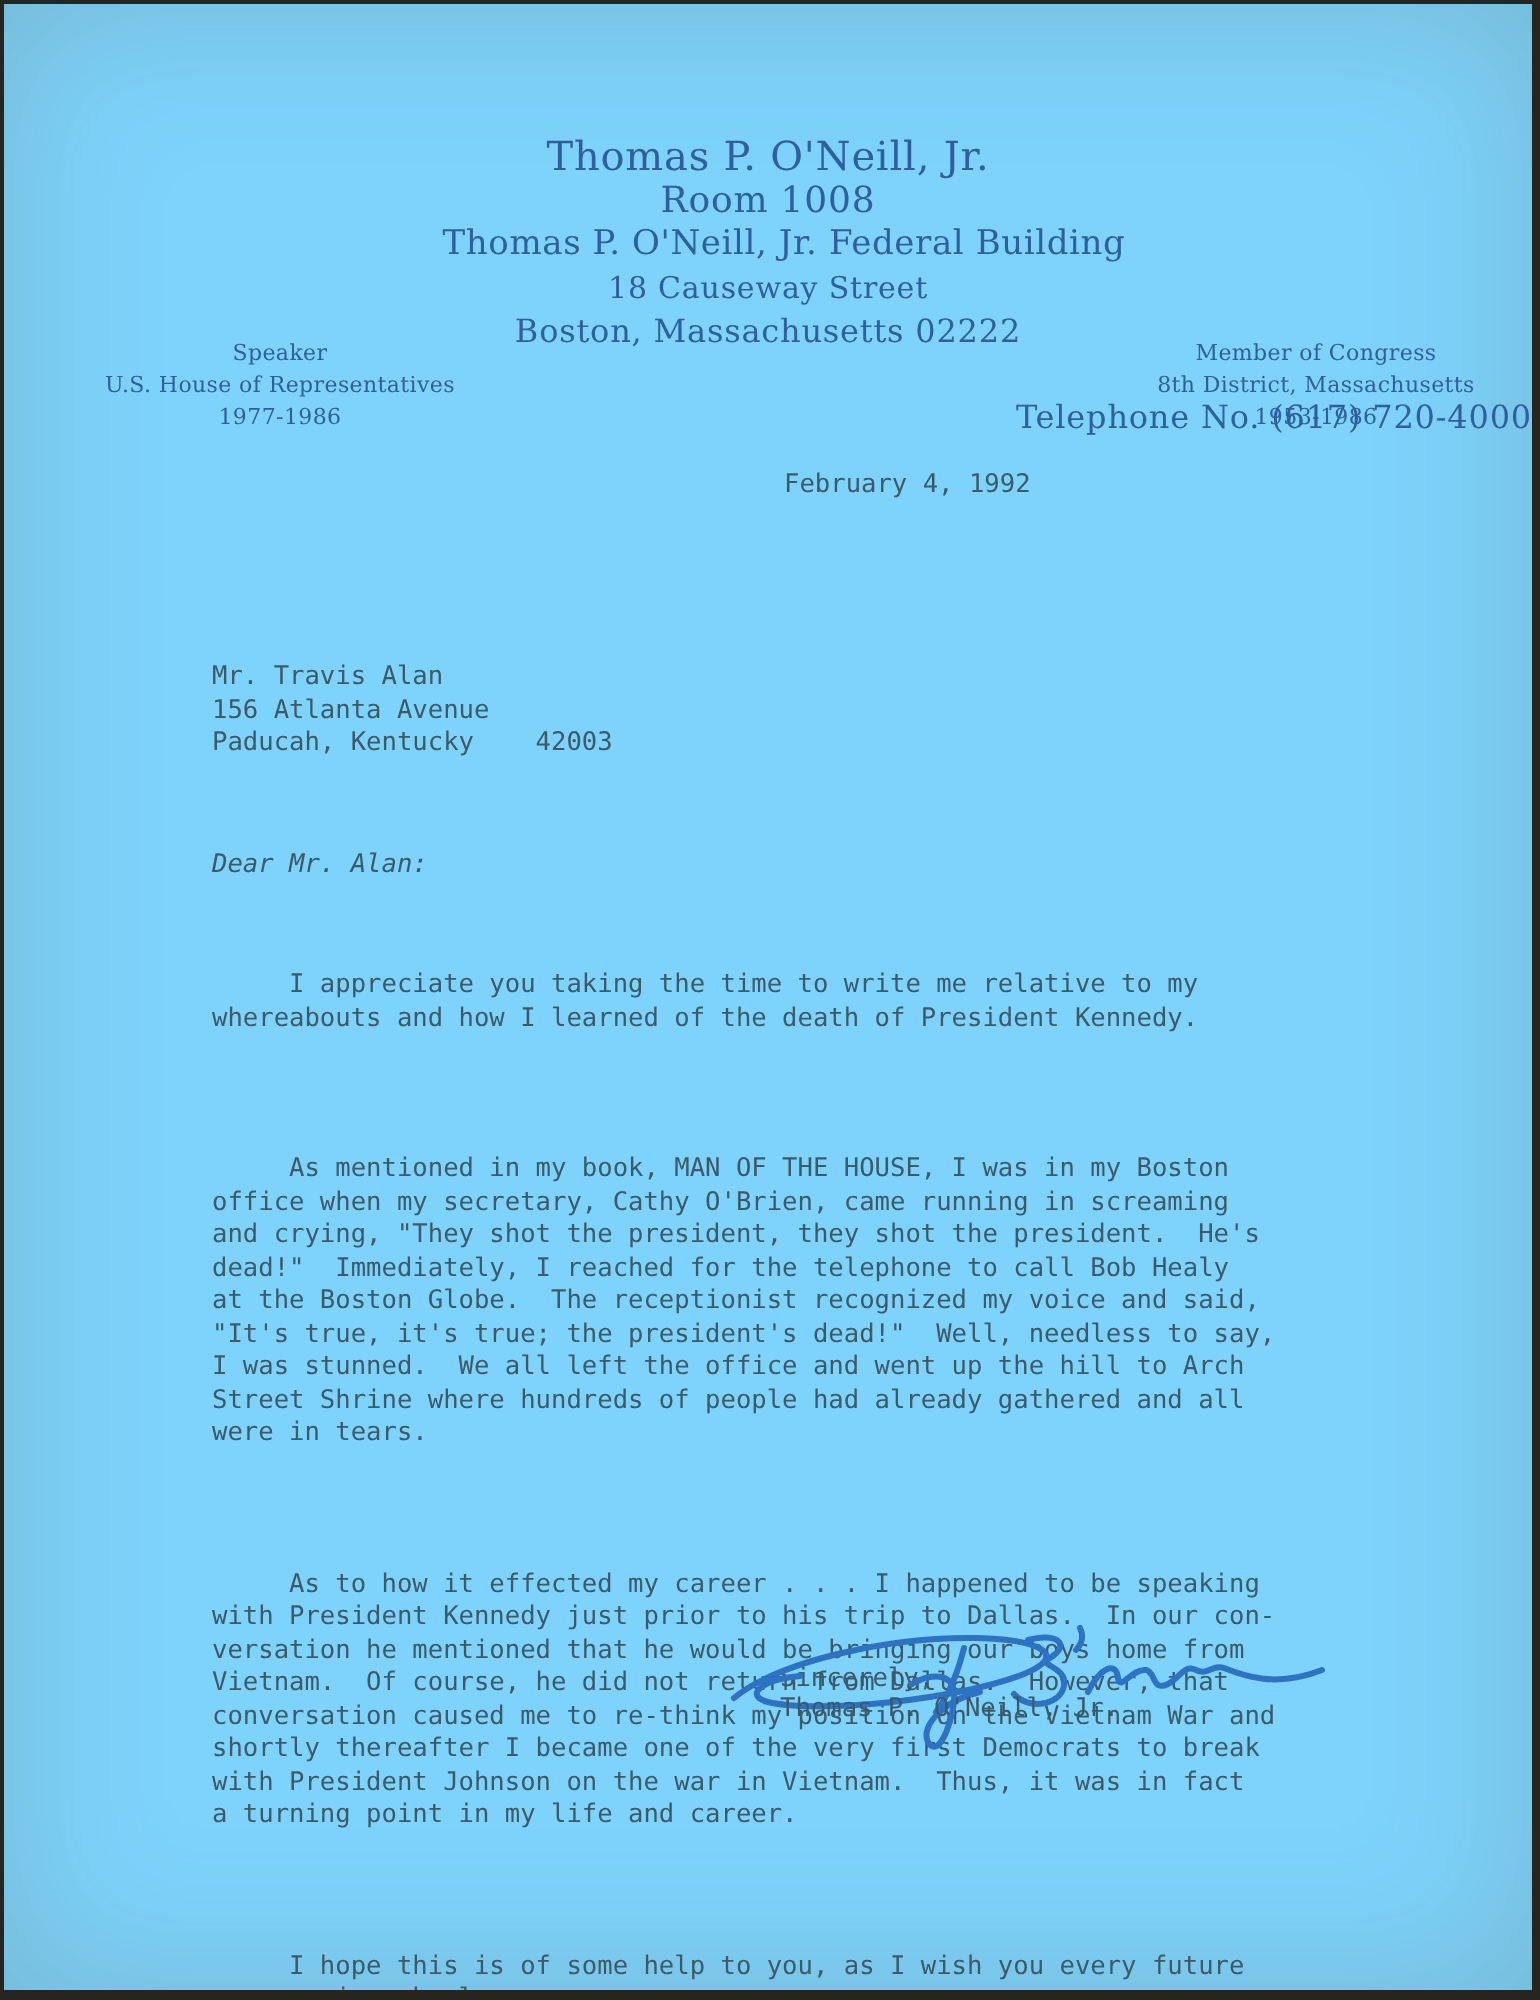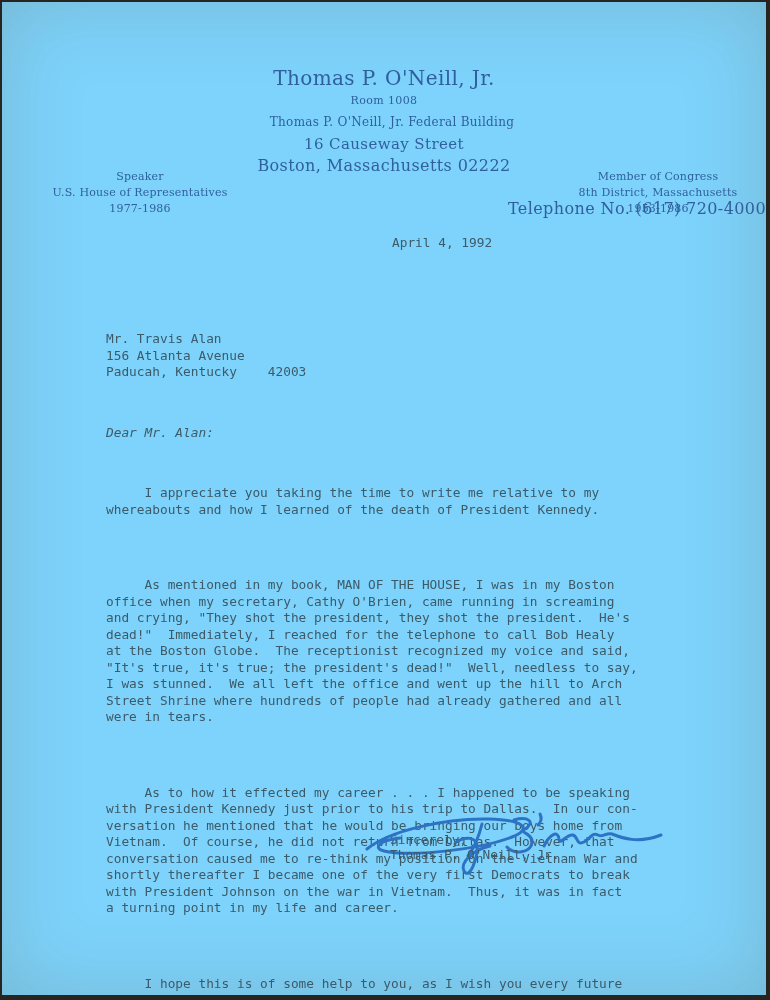--- a/index.html
+++ b/index.html
@@ -11,22 +11,22 @@
     border-style: solid;
     border-color: #26251f;
     border-width: 2px 4px 5px 2px;
     box-shadow: inset 0 0 80px rgba(95, 88, 66, 0.22);
     overflow: hidden;
   }
   
   .lh { color: var(--letterhead-blue, #30609c); font-family: "DejaVu Serif", "Liberation Serif", serif; }
   .lh-center { position: absolute; top: 63px; left: 0; right: 0; text-align: center; }
   .lh-name      { font-size: 20px; line-height: 26px; letter-spacing: 0.4px; }
-  .lh-room      { font-size: 11px; line-height: 20px; letter-spacing: 0.4px; }
-  .lh-building  { font-size: 12px; line-height: 23px; letter-spacing: 0.3px; margin-left: 16px; }
+  .lh-room      { font-size: 18px; line-height: 20px; letter-spacing: 0.4px; }
+  .lh-building  { font-size: 17px; line-height: 23px; letter-spacing: 0.3px; margin-left: 16px; }
   .lh-street    { font-size: 15px; line-height: 21px; letter-spacing: 0.4px; }
   .lh-city      { font-size: 16px; line-height: 22px; letter-spacing: 0.4px; }
   .lh-side { position: absolute; width: 224px; text-align: center; font-size: 11px; line-height: 16px; letter-spacing: 0.2px; }
   .lh-left  { top: 167px; left: 26px; }
   .lh-right { top: 167px; left: 544px; }
   .lh-phone { position: absolute; top: 197px; left: 0; right: 0; text-align: right; font-size: 16px; letter-spacing: 0.4px; }
   
   .mono {
     font-family: "DejaVu Sans Mono", "Liberation Mono", monospace;
     font-size: 12.8px;
@@ -48,39 +48,39 @@
 </style>
 </head>
 <body>
 
 <div class="sheet">
 
   <div class="lh lh-center">
     <div class="lh-name">Thomas P. O'Neill, Jr.</div>
     <div class="lh-room">Room 1008</div>
     <div class="lh-building">Thomas P. O'Neill, Jr. Federal Building</div>
-    <div class="lh-street">16 Causeway Street</div>
+    <div class="lh-street">18 Causeway Street</div>
     <div class="lh-city">Boston, Massachusetts 02222</div>
   </div>
 
   <div class="lh lh-side lh-left">
     <div>Speaker</div>
     <div>U.S. House of Representatives</div>
     <div>1977-1986</div>
   </div>
 
   <div class="lh lh-side lh-right">
     <div>Member of Congress</div>
     <div>8th District, Massachusetts</div>
     <div>1953-1986</div>
   </div>
 
   <div class="lh lh-phone">Telephone No. (617) 720-4000</div>
 
-  <div class="mono date">April 4, 1992</div>
+  <div class="mono date">February 4, 1992</div>
 
   <div class="mono letter-body">
     <div class="recipient">Mr. Travis Alan
 156 Atlanta Avenue
 Paducah, Kentucky    42003</div>
     <div class="salutation">Dear Mr. Alan:</div>
     <p class="para">     I appreciate you taking the time to write me relative to my
 whereabouts and how I learned of the death of President Kennedy.</p>
     <p class="para">     As mentioned in my book, MAN OF THE HOUSE, I was in my Boston
 office when my secretary, Cathy O'Brien, came running in screaming

